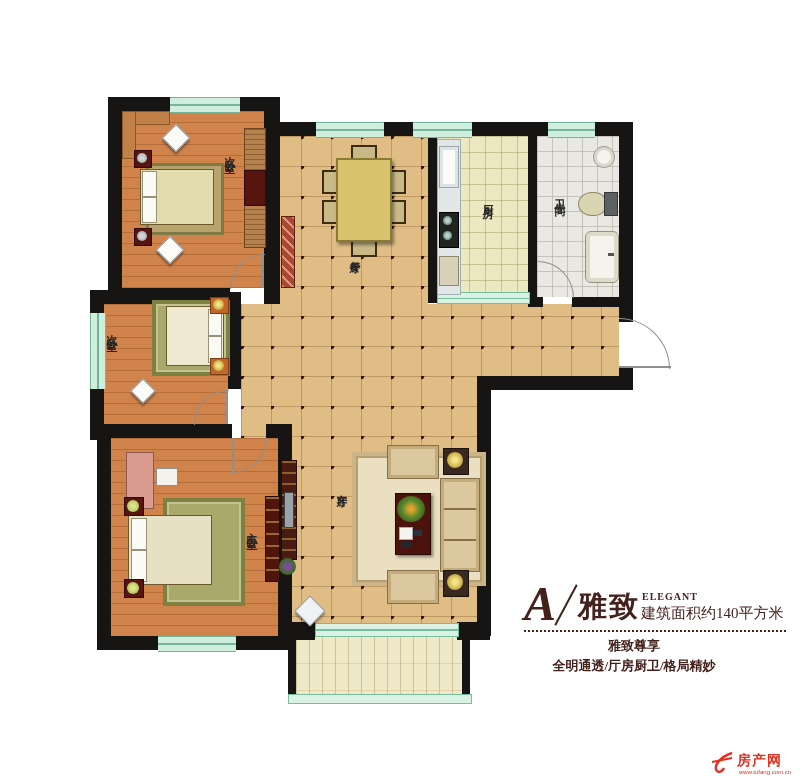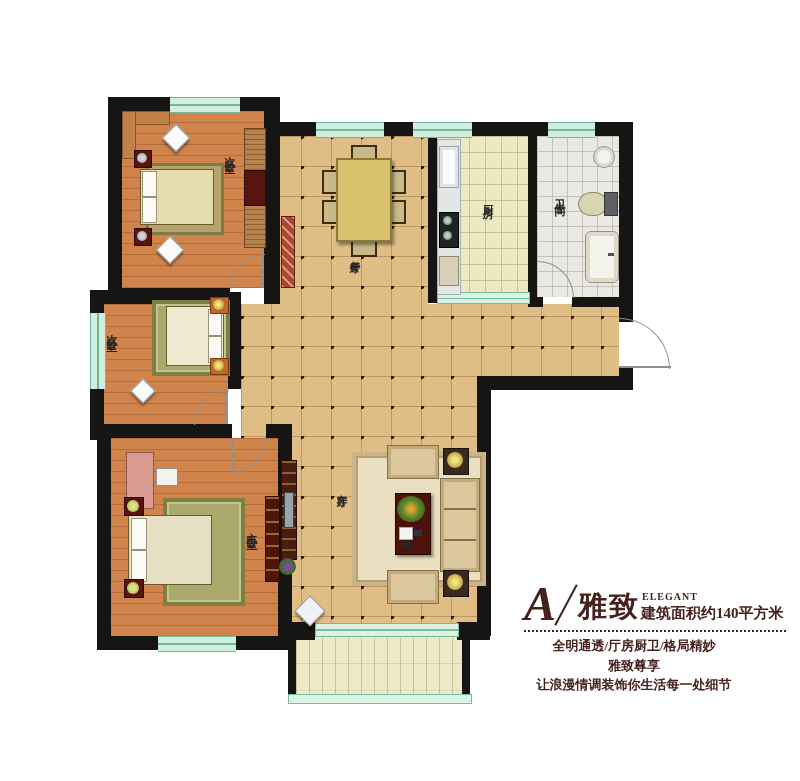--- a/index.html
+++ b/index.html
@@ -195,23 +195,32 @@
   <div class="vlabel" style="left:349px;top:252px;">餐厅</div>
   <div class="vlabel" style="left:482px;top:196px;">厨房</div>
   <div class="vlabel" style="left:554px;top:190px;">卫生间</div>
   <div class="vlabel" style="left:336px;top:486px;">客厅</div>
 
   <div>
     <div class="abs maroon" style="left:524px;top:580px;font-size:48px;font-weight:bold;font-style:italic;line-height:1;">A</div>
     <div class="abs" style="left:565px;top:582px;width:2px;height:46px;background:#45211c;transform:rotate(28deg);"></div>
     <div class="abs maroon" style="left:578px;top:592px;font-size:29px;font-weight:bold;line-height:1;letter-spacing:2px;">雅致</div>
     <div class="abs maroon" style="left:642px;top:591px;font-size:10px;font-weight:bold;letter-spacing:1px;">ELEGANT</div>
-    <div class="abs maroon" style="left:641px;top:604px;font-size:15px;font-weight:bold;">建筑面积约140平方米</div>
+    <div class="abs maroon" style="left:641px;top:604px;font-size:15px;font-weight:normal;">建筑面积约140平方米</div>
     <div class="abs" style="left:524px;top:630px;width:262px;border-top:2px dotted #45211c;"></div>
     <div class="abs" style="left:498px;top:637px;width:272px;">
+      <div class="maroon tagline">雅致尊享</div>
       <div class="maroon tagline">全明通透/厅房厨卫/格局精妙</div>
-      <div class="maroon tagline">雅致尊享</div>
-      <div class="maroon tagline">让浪漫情调装饰你生活每一处细节</div>
     </div>
   </div>
 
+  <div class="abs" style="left:710px;top:748px;width:88px;height:30px;">
+    <span style="position:absolute;left:0;top:2px;">
+      <svg width="26" height="24" viewBox="0 0 26 24">
+        <path d="M22 3 C10 7 3 16 7 21 C9 23 13 21 14 18" stroke="#e3301f" stroke-width="2.4" fill="none"></path>
+        <path d="M2 12 L22 8" stroke="#e3301f" stroke-width="2.2" fill="none"></path>
+      </svg>
+    </span>
+    <span class="wm" style="position:absolute;left:27px;top:4px;font-size:14px;font-weight:bold;letter-spacing:1px;">房产网</span>
+    <span class="wm" style="position:absolute;left:29px;top:21px;font-size:6px;">www.tofang.com.cn</span>
+  </div>
 
 </div>
 
 </body></html>

